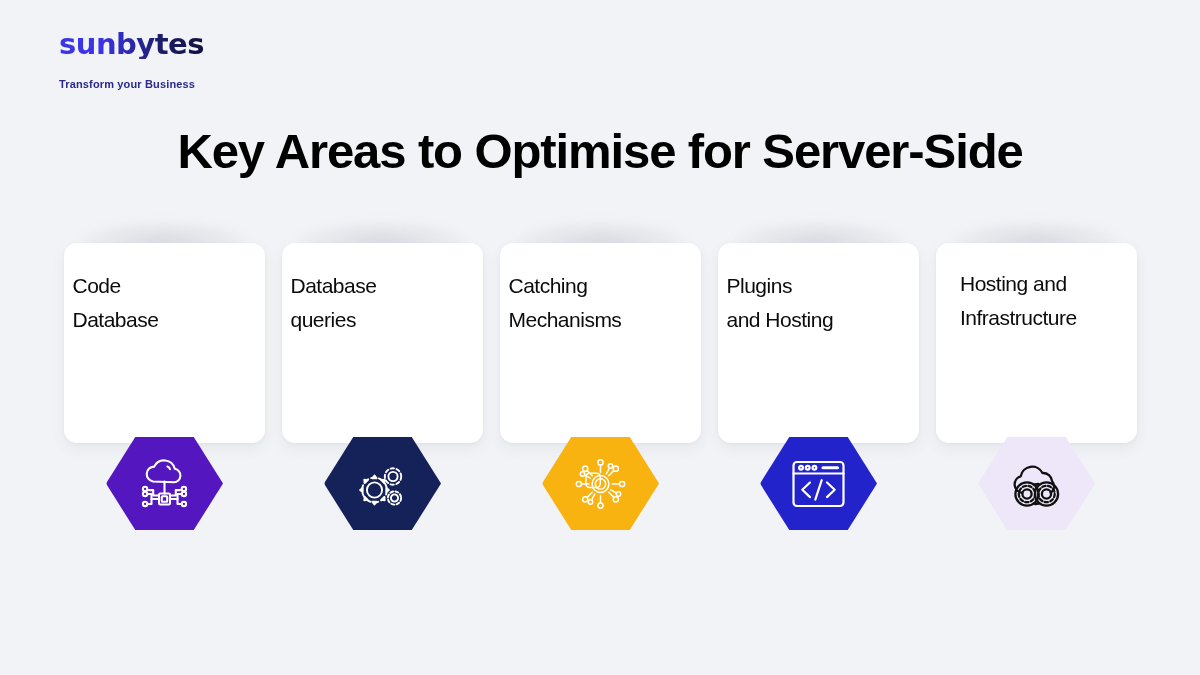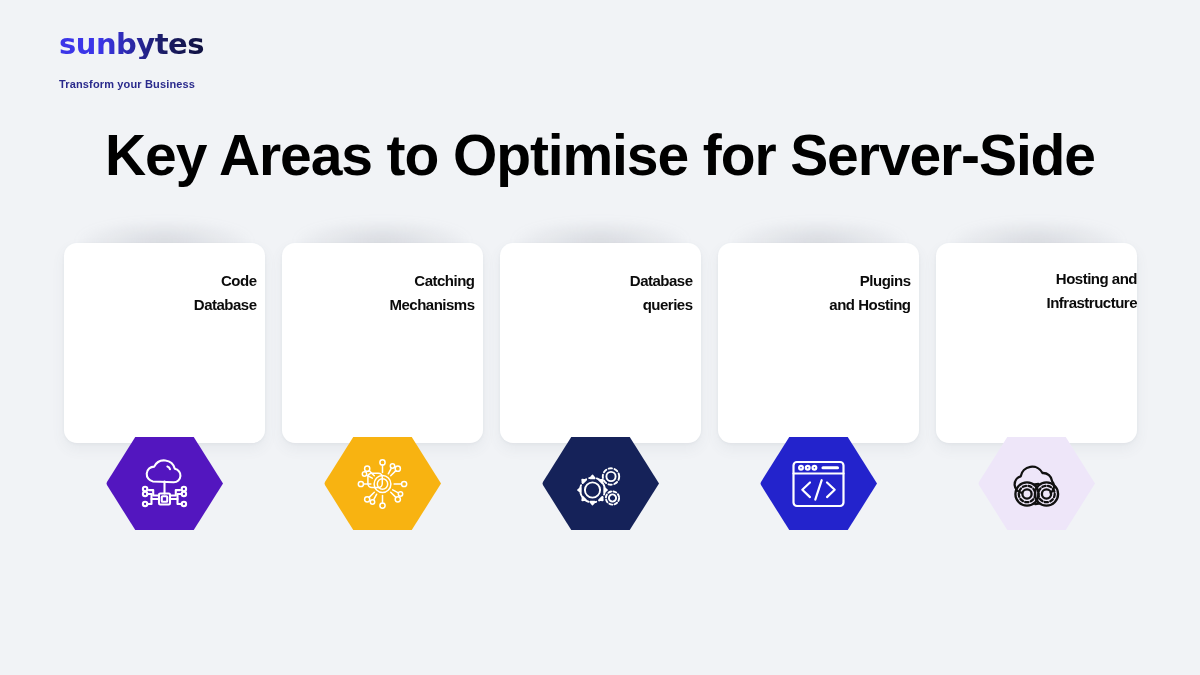--- a/index.html
+++ b/index.html
@@ -46,21 +46,21 @@
     line-height: 1;
   }
 
   
   .page-title {
     position: absolute;
     left: 0;
     right: 0;
     top: 123px;
     text-align: center;
-    font-size: 57px;
+    font-size: 49px;
     line-height: 1.15;
     font-weight: 700;
     letter-spacing: -1.1px;
     color: #000000;
   }
 
   
   .cards-row {
     position: absolute;
     left: 64px;
@@ -99,26 +99,26 @@
     border-radius: 13px;
     box-shadow: 0 6px 14px rgba(90,100,120,0.07),
                 0 1px 3px rgba(90,100,120,0.06);
     display: flex;
     align-items: flex-start;
     justify-content: center;
     padding-top: 26px;
   }
 
   .card-title {
-    font-size: 15px;
-    font-weight: 700;
+    font-size: 21px;
+    font-weight: 400;
     line-height: 1.6;
     letter-spacing: -0.5px;
     color: #0b0b0b;
-    text-align: right;
+    text-align: left;
     width: 184px;
   }
   .card-wrap.last .card { padding-top: 24px; padding-left: 24px; }
 
   
   .hex {
     position: absolute;
     left: 50%;
     transform: translateX(-50%);
     top: 192px;
@@ -170,20 +170,52 @@
           <path d="M25.5 40.5h-5.8v-5.4h-4.3"></path>
           <path d="M36.5 44H44v-5h4.2"></path>
           <path d="M36.5 44H44v5h4.2"></path>
           <path d="M36.5 40.5h5.8v-5.4h4.3"></path>
           <circle cx="11.6" cy="34" r="2.2"></circle>
           <circle cx="11.6" cy="39" r="2.2"></circle>
           <circle cx="11.6" cy="49" r="2.2"></circle>
           <circle cx="50.4" cy="34" r="2.2"></circle>
           <circle cx="50.4" cy="39" r="2.2"></circle>
           <circle cx="50.4" cy="49" r="2.2"></circle>
+        </svg>
+      </span>
+    </div>
+  </div>
+
+  <div class="card-wrap">
+    <div class="card-glow"></div>
+    <div class="card">
+      <div class="card-title">
+        <span>Database</span><br>
+        <span>queries</span>
+      </div>
+    </div>
+    <div class="hex navy" style="background: rgb(21, 34, 89);">
+      <span>
+        <svg width="62" height="58" viewBox="0 0 62 58" fill="none" stroke="#ffffff" stroke-width="1.9" stroke-linecap="round" stroke-linejoin="round">
+
+          <g transform="translate(23 35)">
+            <circle cx="0" cy="0" r="7.6"></circle>
+            <path d="M0-14.4 2.1-11.8h-4.2zM10.2-10.2l-.5 3.3-2.9-3zM14.4 0 11.8 2.1v-4.2zM10.2 10.2l-3.4-.3 3-2.9zM0 14.4l-2.1-2.6h4.2zM-10.2 10.2l.5-3.3 2.9 3zM-14.4 0l2.6-2.1v4.2zM-10.2-10.2l3.4.3-3 2.9z"></path>
+            <circle cx="0" cy="0" r="12.4" stroke-dasharray="4.6 3.2"></circle>
+          </g>
+
+          <g transform="translate(41.5 21.5)">
+            <circle cx="0" cy="0" r="4.6"></circle>
+            <circle cx="0" cy="0" r="8.2" stroke-dasharray="3.4 2.6"></circle>
+          </g>
+
+          <g transform="translate(43 43)">
+            <circle cx="0" cy="0" r="3.6"></circle>
+            <circle cx="0" cy="0" r="6.6" stroke-dasharray="3 2.3"></circle>
+          </g>
         </svg>
       </span>
     </div>
   </div>
 
   <div class="card-wrap">
     <div class="card-glow"></div>
     <div class="card">
       <div class="card-title">
         <span>Catching</span><br>
@@ -226,52 +258,20 @@
           </g>
         </svg>
       </span>
     </div>
   </div>
 
   <div class="card-wrap">
     <div class="card-glow"></div>
     <div class="card">
       <div class="card-title">
-        <span>Database</span><br>
-        <span>queries</span>
-      </div>
-    </div>
-    <div class="hex navy" style="background: rgb(21, 34, 89);">
-      <span>
-        <svg width="62" height="58" viewBox="0 0 62 58" fill="none" stroke="#ffffff" stroke-width="1.9" stroke-linecap="round" stroke-linejoin="round">
-
-          <g transform="translate(23 35)">
-            <circle cx="0" cy="0" r="7.6"></circle>
-            <path d="M0-14.4 2.1-11.8h-4.2zM10.2-10.2l-.5 3.3-2.9-3zM14.4 0 11.8 2.1v-4.2zM10.2 10.2l-3.4-.3 3-2.9zM0 14.4l-2.1-2.6h4.2zM-10.2 10.2l.5-3.3 2.9 3zM-14.4 0l2.6-2.1v4.2zM-10.2-10.2l3.4.3-3 2.9z"></path>
-            <circle cx="0" cy="0" r="12.4" stroke-dasharray="4.6 3.2"></circle>
-          </g>
-
-          <g transform="translate(41.5 21.5)">
-            <circle cx="0" cy="0" r="4.6"></circle>
-            <circle cx="0" cy="0" r="8.2" stroke-dasharray="3.4 2.6"></circle>
-          </g>
-
-          <g transform="translate(43 43)">
-            <circle cx="0" cy="0" r="3.6"></circle>
-            <circle cx="0" cy="0" r="6.6" stroke-dasharray="3 2.3"></circle>
-          </g>
-        </svg>
-      </span>
-    </div>
-  </div>
-
-  <div class="card-wrap">
-    <div class="card-glow"></div>
-    <div class="card">
-      <div class="card-title">
         <span>Plugins</span><br>
         <span>and Hosting</span>
       </div>
     </div>
     <div class="hex blue" style="background: rgb(35, 35, 204);">
       <span>
         <svg width="60" height="54" viewBox="0 0 60 54" fill="none" stroke="#ffffff" stroke-width="2.2" stroke-linecap="round" stroke-linejoin="round">
           <rect x="5" y="5" width="50" height="44" rx="3.4"></rect>
           <path d="M5 16.5h50"></path>
           <circle cx="12.5" cy="10.7" r="1.9"></circle>

